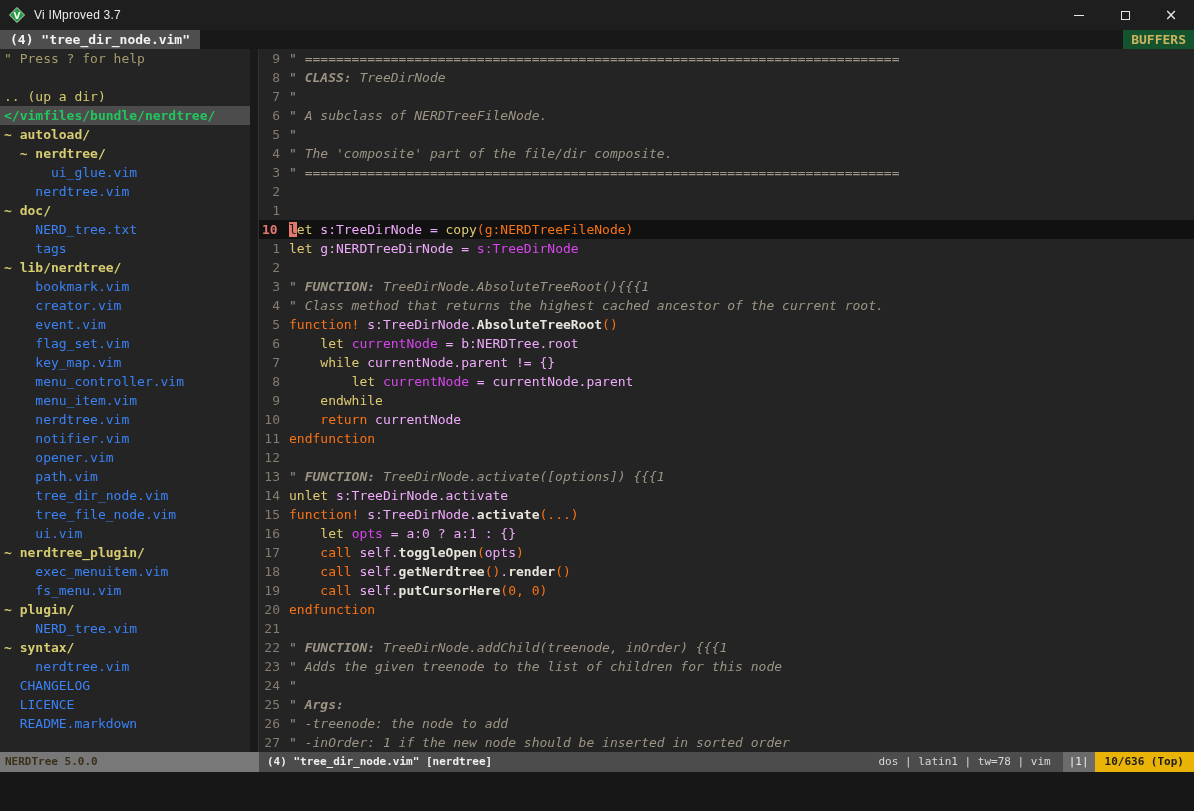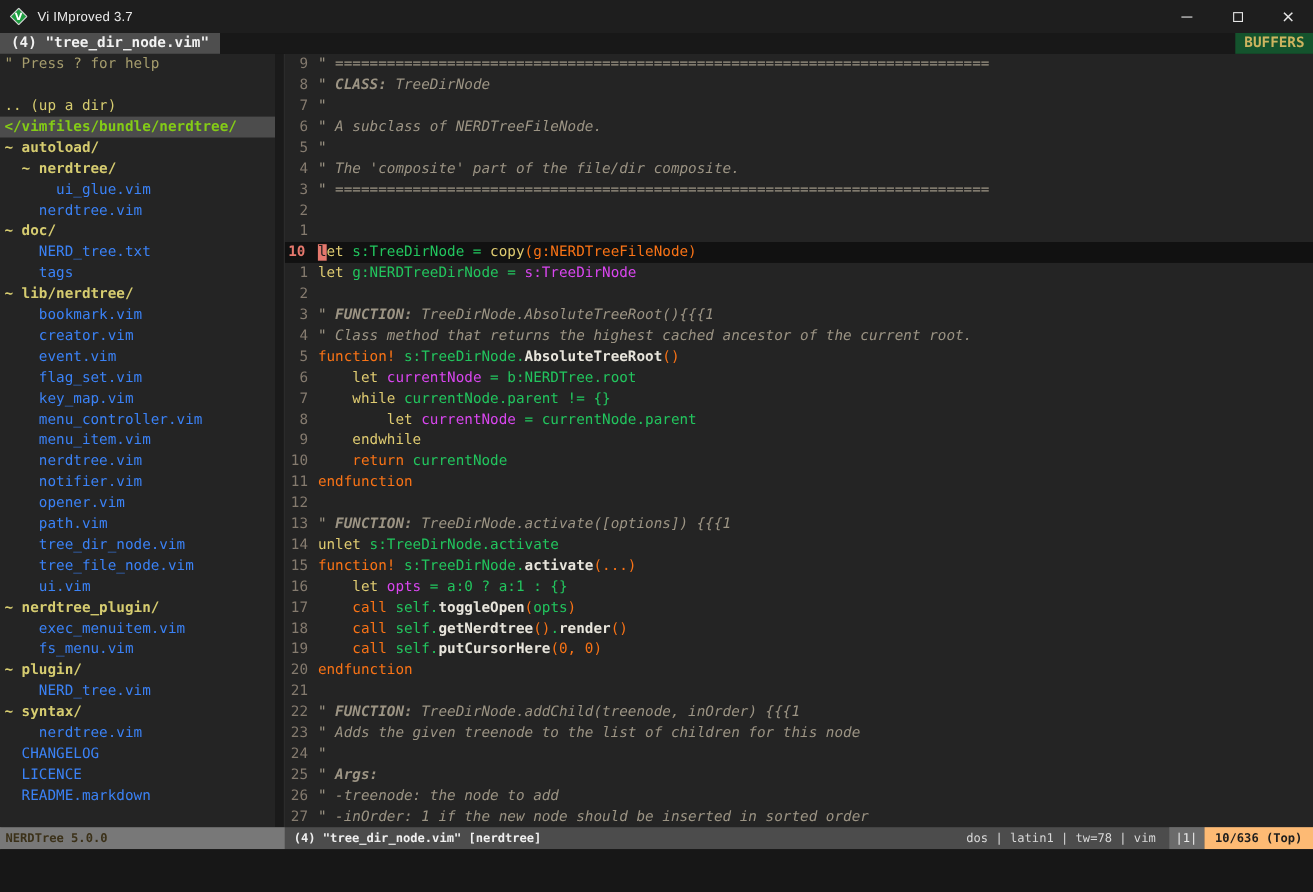--- a/index.html
+++ b/index.html
@@ -26,51 +26,51 @@
   .buffers { background:#14532d; color:#cdb45f; font-weight:bold; padding:0 8px; }
 
   
   .main { flex:1 1 auto; min-height:0; display:flex; }
   .nerdtree { width:250px; flex:0 0 250px; overflow:hidden; font-size:13px; line-height:19px;
               white-space:pre; background:#242424; }
   .nt-row { height:19px; padding-left:4px; }
   .nt-help  { color:#a59c6d; }
   .nt-blank { }
   .nt-updir { color:#d6cc70; }
-  .nt-root  { background:#4c4c4c; color:#84cc16; font-weight:bold; }
+  .nt-root  { background:#4c4c4c; color:#22c55e; font-weight:bold; }
   .nt-dir   { color:#d6cc70; font-weight:bold; }
   .nt-file  { color:#3b82f6; }
 
   .vsplit { width:9px; flex:0 0 9px; background:#1a1a1a; border-right:1px solid #303030; }
 
   .editor { flex:1 1 auto; overflow:hidden; font-size:13px; line-height:19px; white-space:pre; background:#242424; }
   .ed-row { height:19px; display:flex; }
   .ed-row.current { background:#111111; }
   .lnum { flex:0 0 30px; width:30px; text-align:right; padding-right:9px; color:#857b6f; }
   .ed-row.current .lnum { color:#e5786d; font-weight:bold; text-align:left; padding-left:3px; }
   .code { flex:1 1 auto; color:#e3e0d7; }
 
   .cm  { color:#9c9484; font-style:italic; }
   .cmb { color:#9c9484; font-style:italic; font-weight:bold; }
   .kw  { color:#dfcb71; }
   .rd  { color:#f97316;margin-top:21px; }
   .cy  { color:#d946ef; }
-  .fg  { color:#22c55e;margin-top:26px; }
+  .fg  { color:#f0abfc;margin-top:26px; }
   .fn  { color:#e8e5dc; font-weight:bold; }
   .cur { background:#e5786d; color:#1c1c1c; }
 
   
   .statusline { height:20px; flex:0 0 20px; display:flex; font-size:11px; line-height:20px; white-space:pre; }
   .sl-left { width:259px; flex:0 0 259px; background:#787878; color:#3b3119; font-weight:bold; padding-left:5px; }
   .sl-main { flex:1 1 auto; background:#4c4c4c; color:#dedede; display:flex; padding-left:8px; }
   .sl-file { font-weight:bold; color:#efefef; }
   .sl-right { margin-left:auto; display:flex; }
   .sl-flags { padding:0 12px; color:#d8d8d8; }
   .sl-buf { background:#6b6b6b; color:#ececec; padding:0 6px; }
-  .sl-pos { background:#fdba74; color:#1d1d1d; font-weight:bold; padding:0 10px; }
+  .sl-pos { background:#eab308; color:#1d1d1d; font-weight:bold; padding:0 10px; }
 
   
   .cmdline { height:39px; flex:0 0 39px; background:#171717; }
 </style>
 </head>
 <body>
 
 <div class="window">
 
   <div class="titlebar">

